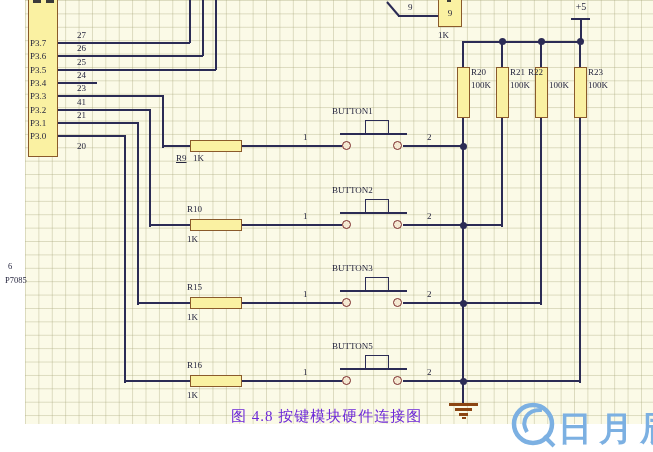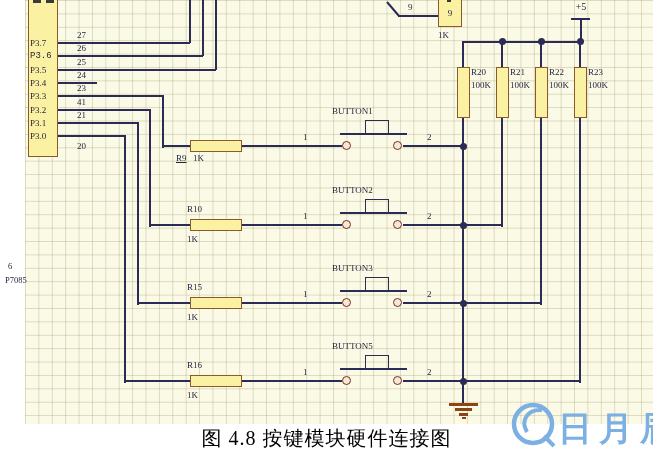--- a/index.html
+++ b/index.html
@@ -14,38 +14,38 @@
   .hw{position:absolute;height:2px;background:#2b2b55;}
   .vw{position:absolute;width:2px;background:#2b2b55;}
   .comp{position:absolute;background:#faf1a2;border:1px solid #8a5a2b;box-sizing:border-box;}
   .lbl{position:absolute;color:#26263f;font-size:9px;line-height:10px;white-space:nowrap;}
   .big{font-size:10px;}
   .dot{position:absolute;width:7px;height:7px;border-radius:50%;background:#2b2b55;}
   .pin{position:absolute;width:7px;height:7px;border:1.5px solid #7a2a2a;border-radius:50%;background:#f5e9d2;}
   .capbox{position:absolute;width:24px;height:13px;border:1.5px solid #2b2b55;border-bottom:none;box-sizing:border-box;}
   .gnd{position:absolute;background:#8b4513;height:3px;}
   .mark{position:absolute;background:#3a3a3a;}
-  #caption{position:absolute;left:0;top:425px;width:100%;text-align:center;
-    color:#000000;font-size:20px;letter-spacing:1px;}
+  #caption{position:absolute;left:0;top:407px;width:100%;text-align:center;
+    color:#6d28d9;font-size:15px;letter-spacing:1px;}
   #watermark{position:absolute;left:502px;top:396px;}
   svg{display:block;}
   .ovl{position:absolute;left:0;top:0;pointer-events:none;}
 </style>
 </head>
 <body>
 
 <div id="stage">
   <div id="sheet"></div>
 
   <div class="comp" style="left:28px;top:-6px;width:30px;height:163px;"></div>
   <div class="mark" style="left:33px;top:0;width:8px;height:3px;"></div>
   <div class="mark" style="left:46px;top:0;width:8px;height:3px;"></div>
 
   <div class="lbl" style="left:30px;top:38px;">P3.7</div>
-  <div class="lbl" style="left:30px;top:51px;font-family:Liberation Mono, monospace;">P3.6</div>
+  <div class="lbl" style="left:30px;top:51px;">P3.6</div>
   <div class="lbl" style="left:30px;top:65px;">P3.5</div>
   <div class="lbl" style="left:30px;top:78px;">P3.4</div>
   <div class="lbl" style="left:30px;top:91px;">P3.3</div>
   <div class="lbl" style="left:30px;top:105px;">P3.2</div>
   <div class="lbl" style="left:30px;top:118px;text-align:center;">P3.1</div>
   <div class="lbl" style="left:30px;top:131px;">P3.0</div>
 
   <div class="lbl" style="left:77px;top:30px;">27</div>
   <div class="lbl" style="left:77px;top:43px;">26</div>
   <div class="lbl" style="left:77px;top:57px;">25</div>
@@ -95,21 +95,21 @@
   <div class="vw" style="left:579px;top:41px;height:26px;"></div>
 
   <div class="comp" style="left:457px;top:67px;width:13px;height:51px;"></div>
   <div class="comp" style="left:496px;top:67px;width:13px;height:51px;"></div>
   <div class="comp" style="left:535px;top:67px;width:13px;height:51px;"></div>
   <div class="comp" style="left:574px;top:67px;width:13px;height:51px;"></div>
   <div class="lbl" style="left:471px;top:67px;">R20</div>
   <div class="lbl" style="left:471px;top:80px;">100K</div>
   <div class="lbl" style="left:510px;top:67px;">R21</div>
   <div class="lbl" style="left:510px;top:80px;">100K</div>
-  <div class="lbl" style="left:549px;top:67px;">R22</div>
+  <div class="lbl" style="left:528px;top:67px;">R22</div>
   <div class="lbl" style="left:549px;top:80px;">100K</div>
   <div class="lbl" style="left:588px;top:67px;">R23</div>
   <div class="lbl" style="left:588px;top:80px;">100K</div>
 
   <div class="vw" style="left:462px;top:118px;height:286px;"></div>
   <div class="vw" style="left:501px;top:118px;height:109px;"></div>
   <div class="vw" style="left:540px;top:118px;height:187px;"></div>
   <div class="vw" style="left:579px;top:118px;height:265px;"></div>
 
   <div class="hw" style="left:163px;top:145px;width:27px;"></div>

